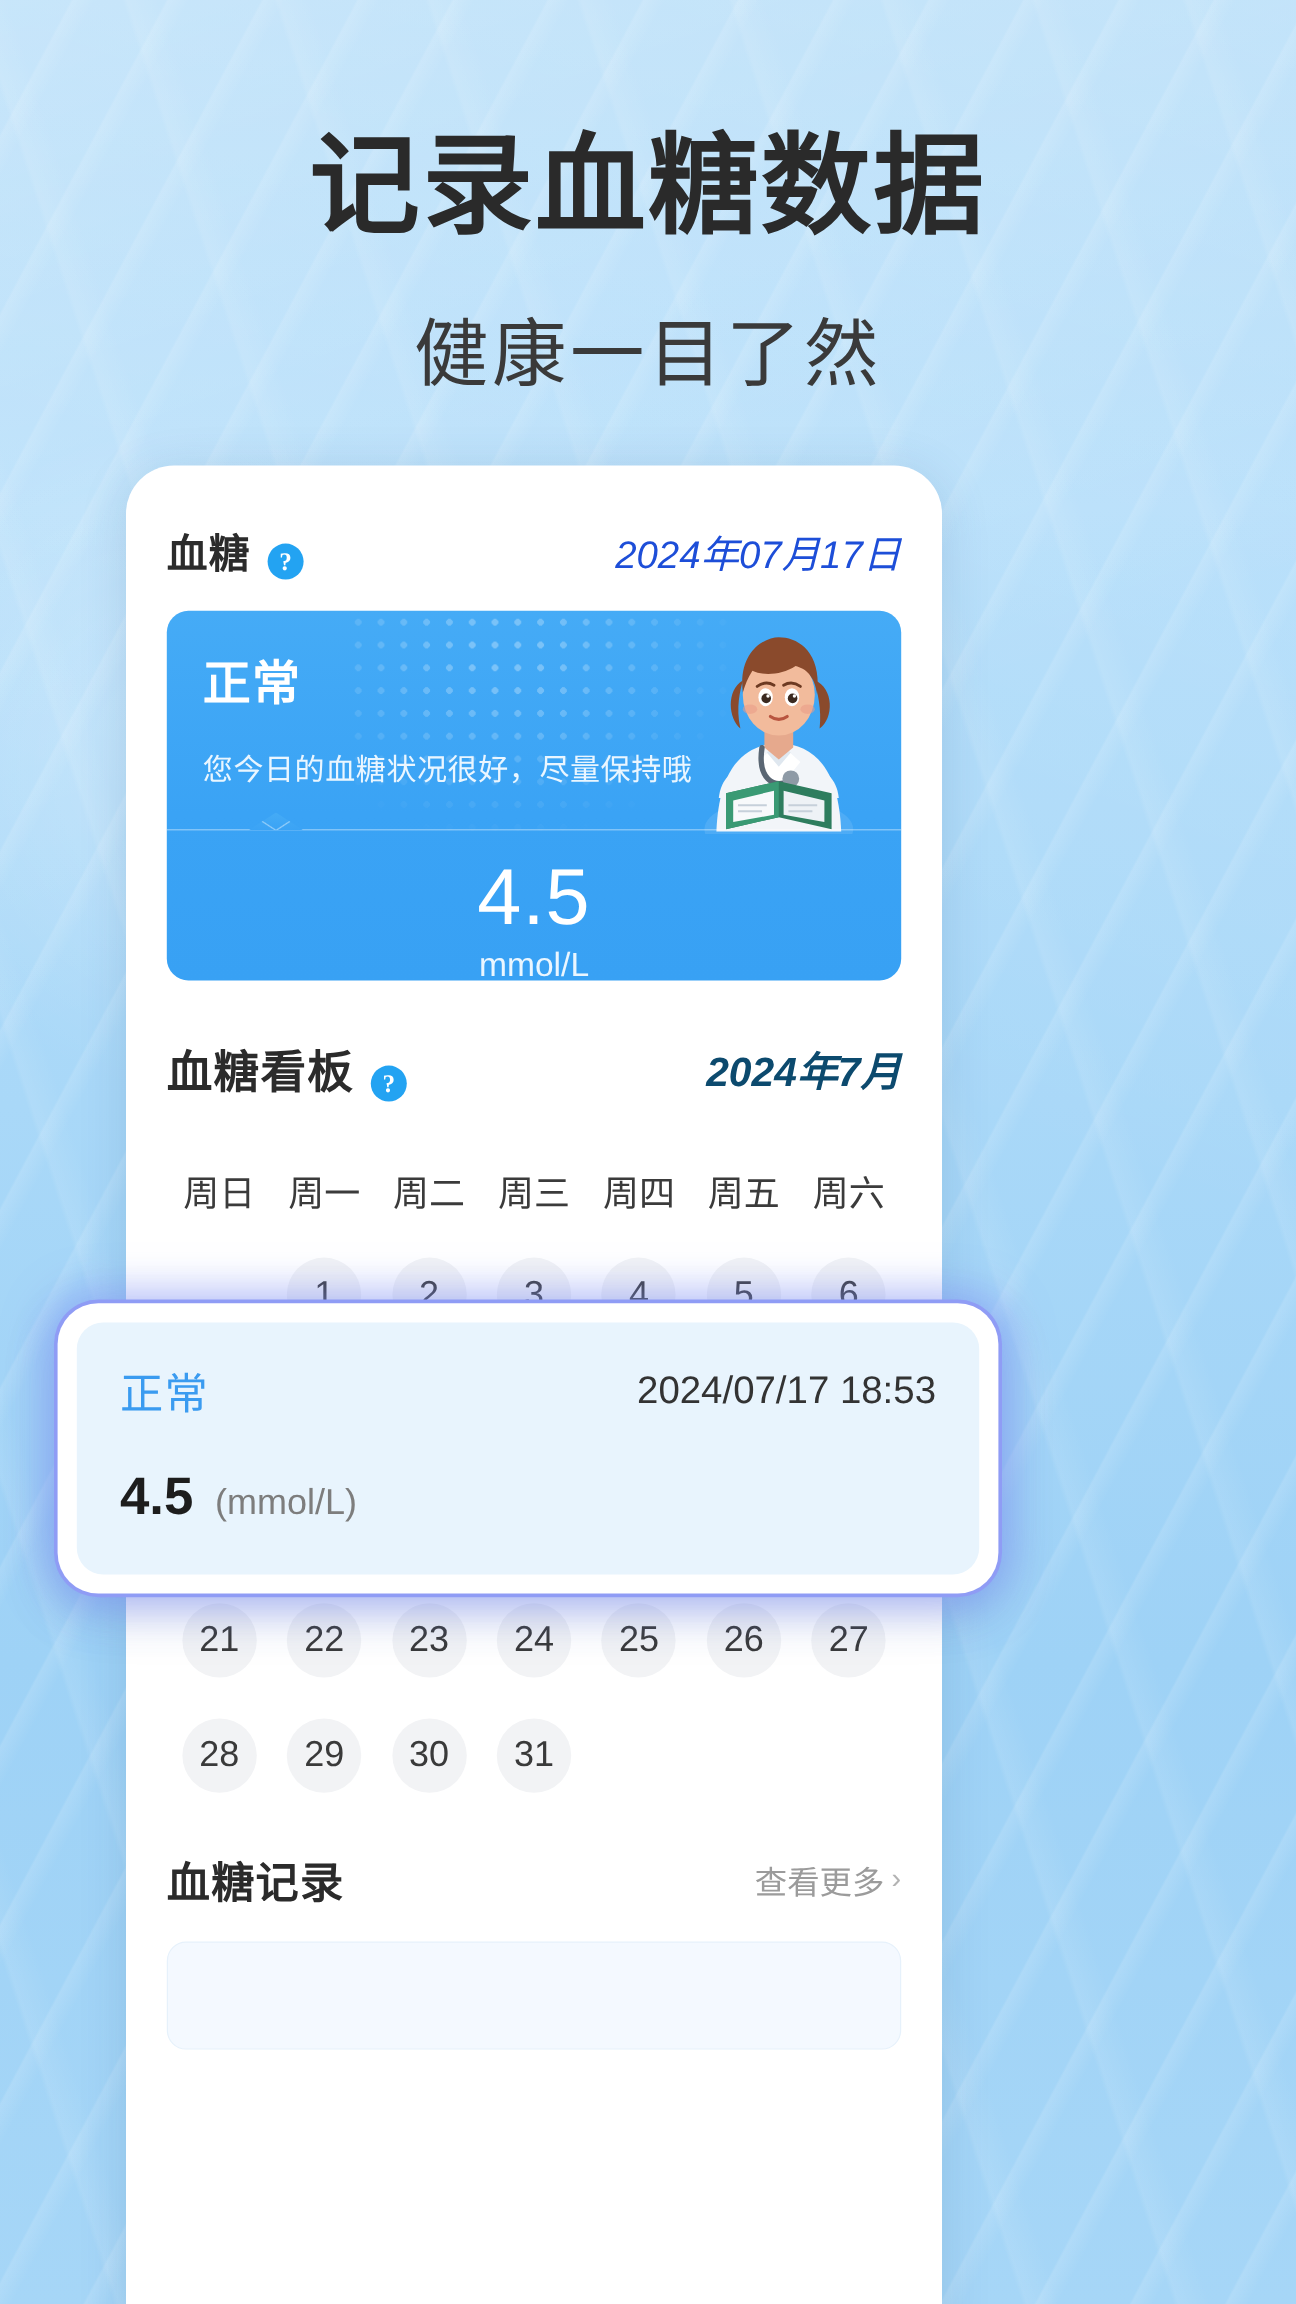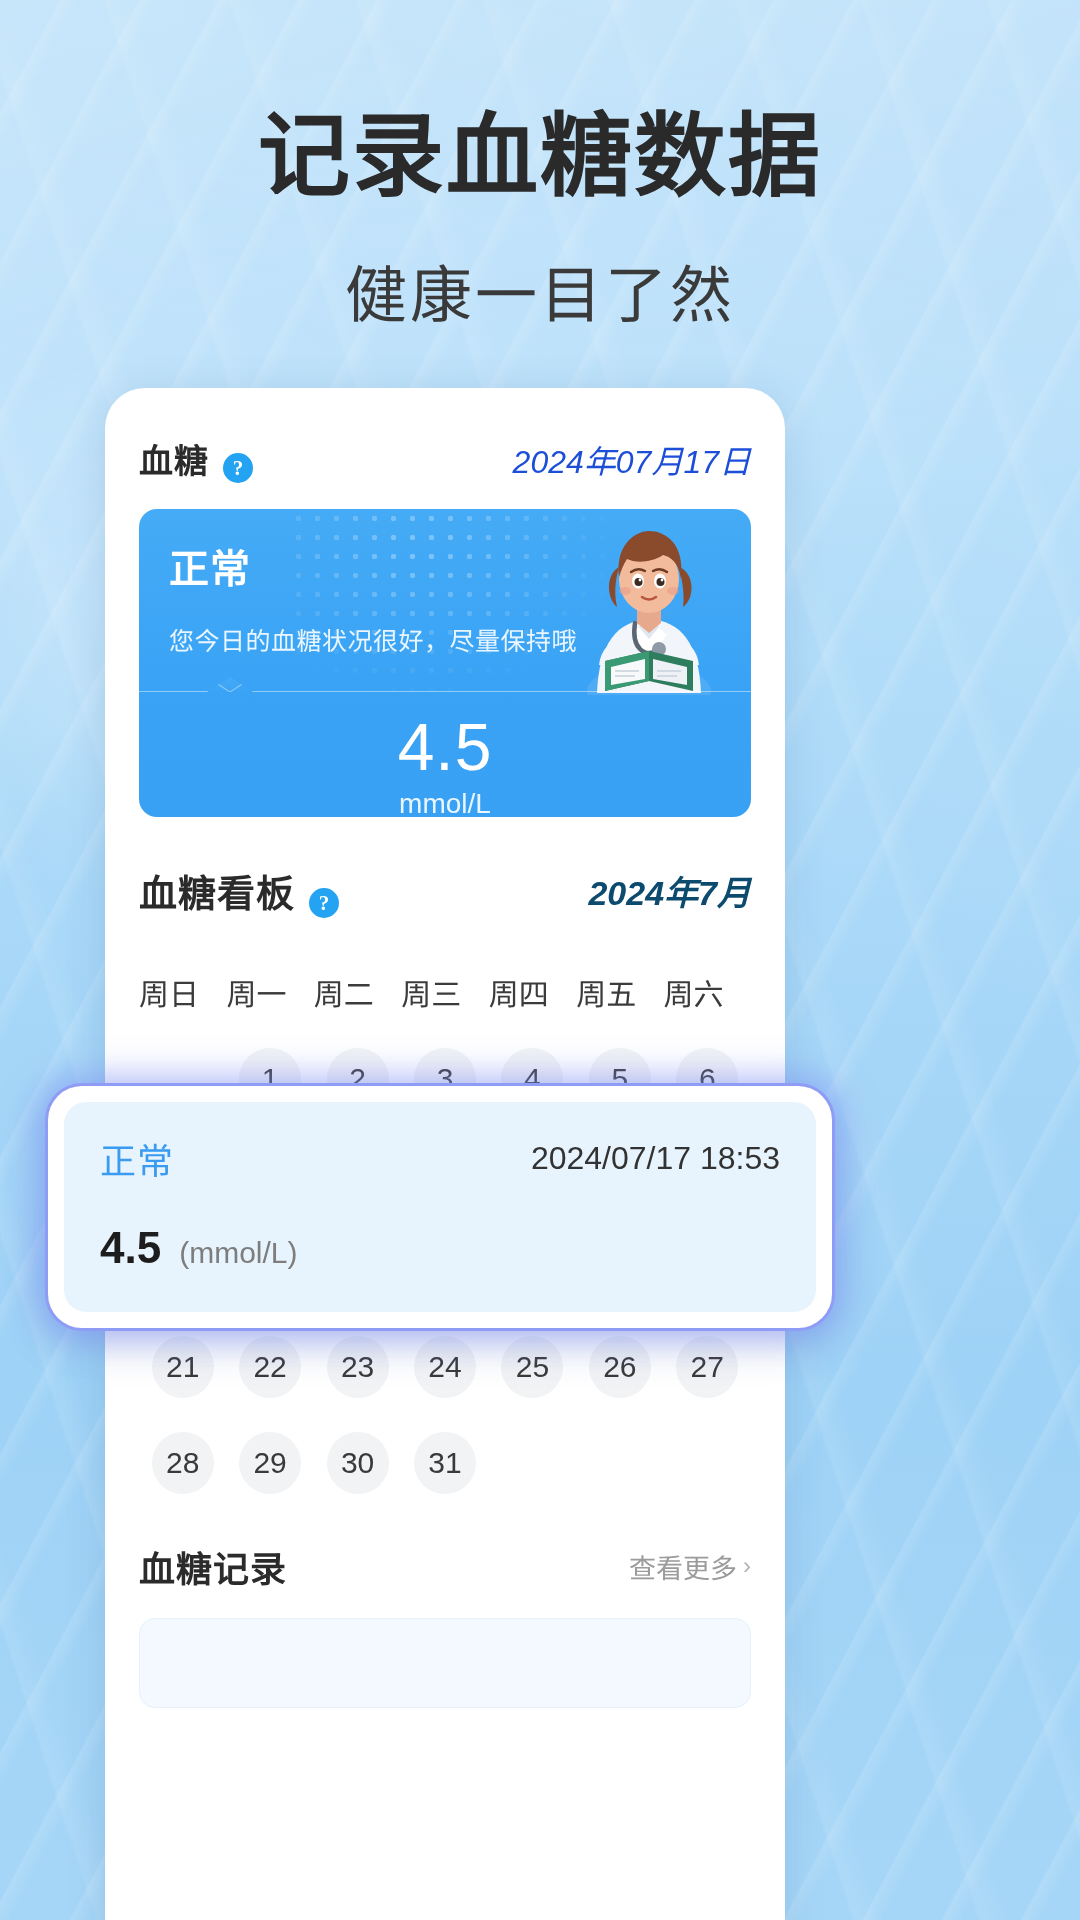--- a/index.html
+++ b/index.html
@@ -104,21 +104,21 @@
   
   .doctor { position:absolute; right:8px; top:6px; width:190px; height:180px; }
 
   
   .board-head { margin-top:46px;gap:46px; }
   .board-head .t1 { font-size:38px; }
   .board-month { font-size:34px; font-weight:bold; font-style:italic; color:#0c4a6e; }
 
   .weekdays, .daysrow { display:grid; grid-template-columns:repeat(7,1fr); }
   .weekdays { margin-top:52px; }
-  .weekdays div { text-align:left; font-size:30px; color:#3b3b3b; }
+  .weekdays div { text-align:center; font-size:30px; color:#3b3b3b; }
   .daysrow { margin-top:34px; }
   .daycell { display:flex; justify-content:center; }
   .day {
     width:62px; height:62px; border-radius:50%; background:#f2f3f5;
     display:flex; align-items:center; justify-content:center;
     font-size:30px; color:#3a3a3a;
   }
   .day.empty { background:transparent; }
 
   .rec-head { margin-top:46px;gap:16px; }

